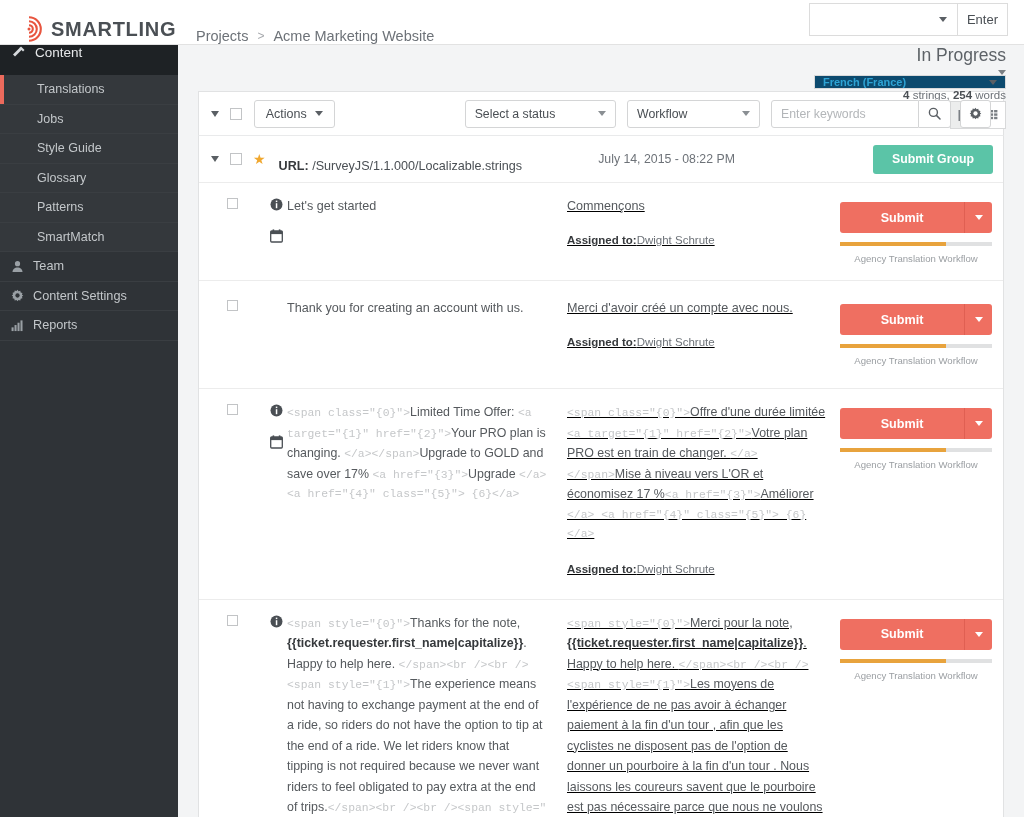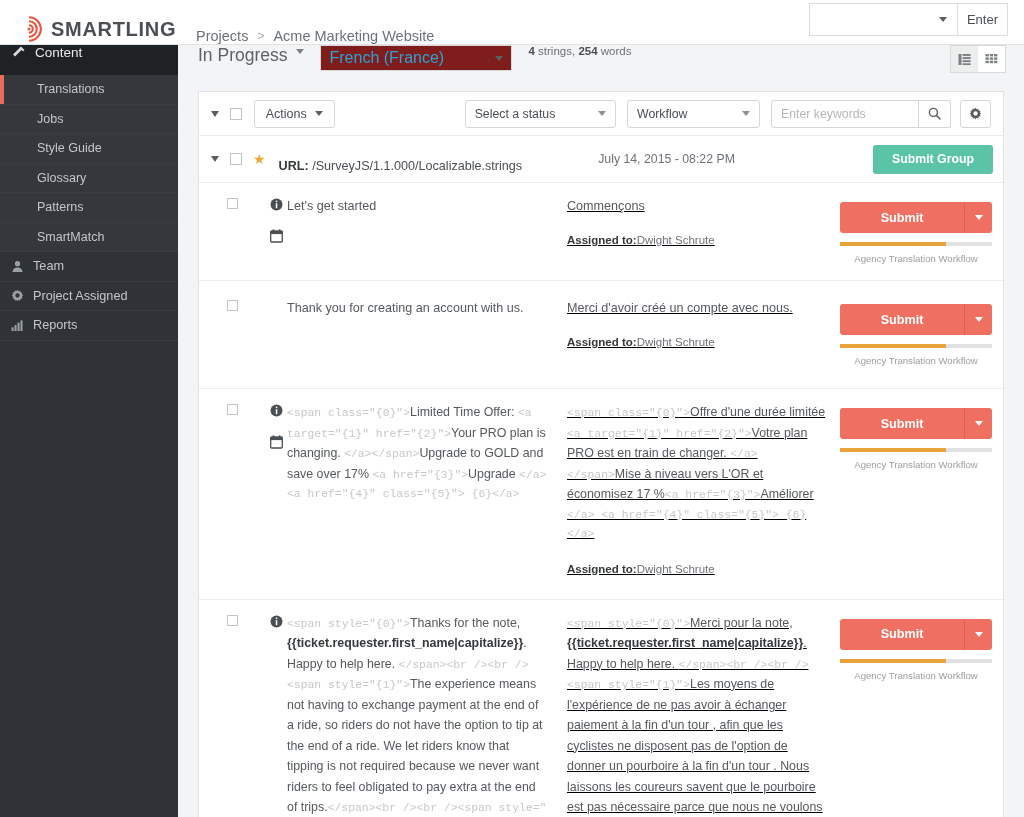--- a/index.html
+++ b/index.html
@@ -68,31 +68,31 @@
   .side-main {
     height: 29.5px; display: flex; align-items: center;
     padding-left: 10px; font-size: 12.7px; color: #c3c7ca;
     border-bottom: 1px solid #3a3e42; background: #2f3337;
   }
   .side-main .ico { margin-right: 8px; width: 15px; display: flex; justify-content: center; }
 
   
   .main { flex: 1; background: #f3f4f5; position: relative; overflow: hidden; }
 
-  .main-head { height: 46px; display: flex; align-items: flex-start; padding: 0 18px 0 20px; }
+  .main-head { height: 46px; display: flex; align-items: flex-end; padding: 0 18px 0 20px; flex-direction: column; }
   .status-title { font-size: 17.5px; color: #5d6267; font-weight: normal; }
   .caret-title {
     width: 0; height: 0; border-left: 4.5px solid transparent;
     border-right: 4.5px solid transparent; border-top: 5.5px solid #7b8084;
     margin-left: 9px; margin-top: 4px;
   }
   .locale-select {
-    width: 192px; height: 26px; background: #7f1d1d; border: 1px solid #d8d9da;
+    width: 192px; height: 26px; background: #0c4a6e; border: 1px solid #d8d9da;
     margin-left: 16px; display: flex; align-items: center; padding: 0 8px;
-    font-size: 16px; color: #2da3d4; font-weight: normal; justify-content: space-between;
+    font-size: 11px; color: #2da3d4; font-weight: bold; justify-content: space-between;
   }
   .count-text { margin-left: 16px; font-size: 11.5px; color: #6d7278; }
   .count-text b { color: #4a4f54; }
   .view-toggle { margin-left: auto; display: flex; border: 1px solid #d8d9da; background: #fff; }
   .vt-btn { width: 27px; height: 26px; display: flex; align-items: center; justify-content: center; }
   .vt-btn.sel { background: #eceded; }
 
   .filter-bar {
     margin: 0 20px; height: 44px; background: #fff;
     border: 1px solid #e1e2e3; border-bottom: none;
@@ -279,21 +279,21 @@
       </span>
       <span>Team</span>
     </div>
     <div class="side-main">
       <span class="ico">
         <svg width="13" height="13" viewBox="0 0 14 14">
             <path d="M7 0.8l1.1 1.6 1.9-.5.4 1.9 1.9.4-.5 1.9L13.2 7l-1.4 1.1.5 1.9-1.9.4-.4 1.9-1.9-.5L7 13.2l-1.1-1.4-1.9.5-.4-1.9-1.9-.4.5-1.9L0.8 7l1.4-1.1-.5-1.9 1.9-.4.4-1.9 1.9.5z" fill="#9aa0a5"></path>
             <circle cx="7" cy="7" r="2.3" fill="#2f3337"></circle>
           </svg>
       </span>
-      <span>Project Assigned</span>
+      <span>Content Settings</span>
     </div>
     <div class="side-main">
       <span class="ico">
         <svg width="13" height="13" viewBox="0 0 14 14">
             <rect x="0.6" y="9" width="2.2" height="4" fill="#9aa0a5"></rect>
             <rect x="3.8" y="6.5" width="2.2" height="6.5" fill="#9aa0a5"></rect>
             <rect x="7" y="4" width="2.2" height="9" fill="#9aa0a5"></rect>
             <rect x="10.2" y="1.5" width="2.2" height="11.5" fill="#9aa0a5"></rect>
           </svg>
       </span>

